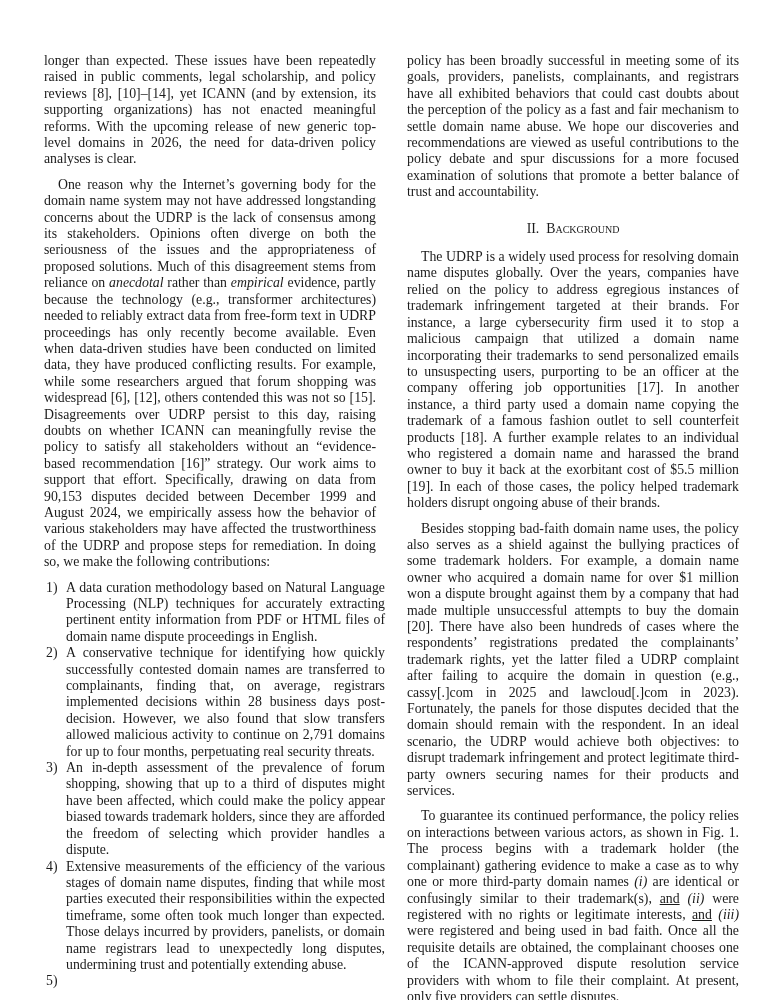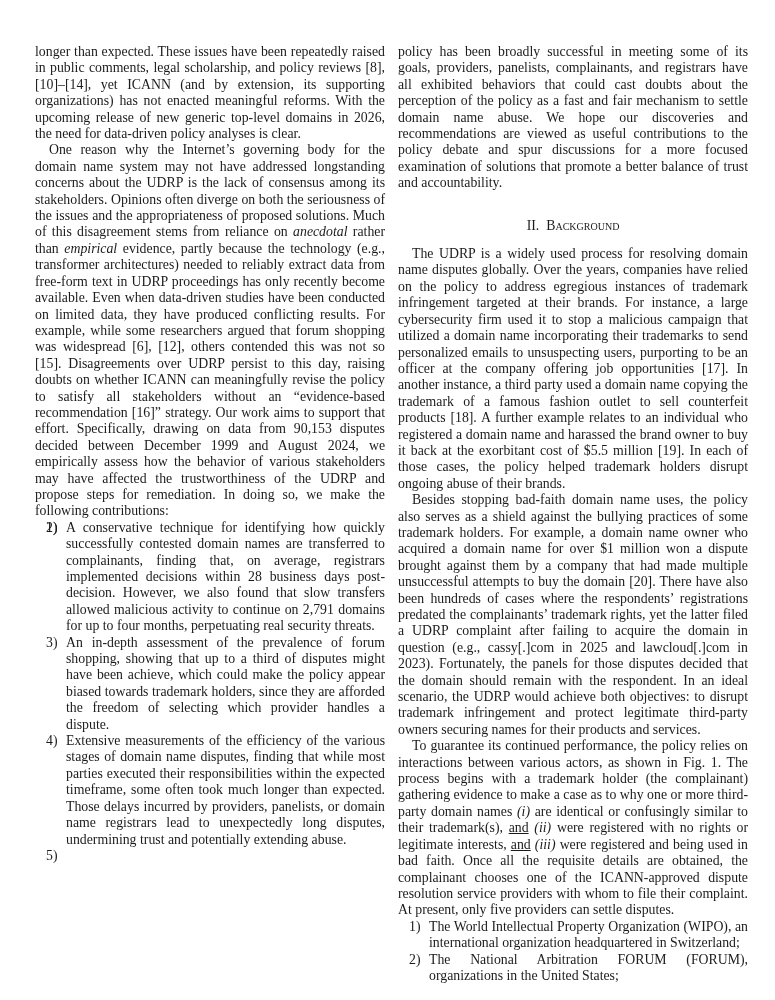--- a/index.html
+++ b/index.html
@@ -23,21 +23,21 @@
     box-sizing: border-box;
     width: 775px;
   }
   .col {
     width: 350px;
     text-align: justify;
     hyphens: auto;
     -webkit-hyphens: auto;
   }
   p.para {
-    margin: 0;
+    margin: 9px;
     text-align: justify;
   }
   p.indent {
     text-indent: 14px;
   }
   i { font-style: italic; }
   .ul { text-decoration: underline; }
   .list { margin: 0; }
   .li {
     position: relative;
@@ -46,38 +46,38 @@
   }
   .num {
     position: absolute;
     left: 11px;
     top: 0;
   }
   h2.heading {
     font-size: 13.8px;
     font-weight: normal;
     text-align: center;
-    margin: 26px 0 12px 0;
+    margin: 20px 0 12px 0;
     text-indent: 0;
   }
   .secnum { margin-right: 7px; }
   .sc { font-variant: small-caps; }
 </style>
 </head>
 <body>
 
 <div class="page">
 
   <div class="col">
     <p class="para"><span>longer than expected. These issues have been repeatedly raised in public comments, legal scholarship, and policy reviews [8], [10]–[14], yet ICANN (and by extension, its supporting organizations) has not enacted meaningful reforms. With the upcoming release of new generic top-level domains in 2026, the need for data-driven policy analyses is clear.</span></p>
     <p class="para indent"><span>One reason why the Internet’s governing body for the domain name system may not have addressed longstanding concerns about the UDRP is the lack of consensus among its stakeholders. Opinions often diverge on both the seriousness of the issues and the appropriateness of proposed solutions. Much of this disagreement stems from reliance on </span><i>anecdotal</i><span> rather than </span><i>empirical</i><span> evidence, partly because the technology (e.g., transformer architectures) needed to reliably extract data from free-form text in UDRP proceedings has only recently become available. Even when data-driven studies have been conducted on limited data, they have produced conflicting results. For example, while some researchers argued that forum shopping was widespread [6], [12], others contended this was not so [15]. Disagreements over UDRP persist to this day, raising doubts on whether ICANN can meaningfully revise the policy to satisfy all stakeholders without an “evidence-based recommendation [16]” strategy. Our work aims to support that effort. Specifically, drawing on data from 90,153 disputes decided between December 1999 and August 2024, we empirically assess how the behavior of various stakeholders may have affected the trustworthiness of the UDRP and propose steps for remediation. In doing so, we make the following contributions:</span></p>
     <div class="list">
-      <div class="li"><span class="num">1)</span></div>
+      <div class="li"><span class="num">1)</span><span>A data curation methodology based on Natural Language Processing (NLP) techniques for accurately extracting pertinent entity information from PDF or HTML files of domain name dispute proceedings in English.</span></div>
       <div class="li"><span class="num">2)</span><span>A conservative technique for identifying how quickly successfully contested domain names are transferred to complainants, finding that, on average, registrars implemented decisions within 28 business days post-decision. However, we also found that slow transfers allowed malicious activity to continue on 2,791 domains for up to four months, perpetuating real security threats.</span></div>
-      <div class="li"><span class="num">3)</span><span>An in-depth assessment of the prevalence of forum shopping, showing that up to a third of disputes might have been achieve, which could make the policy appear biased towards trademark holders, since they are afforded the freedom of selecting which provider handles a dispute.</span></div>
+      <div class="li"><span class="num">3)</span><span>An in-depth assessment of the prevalence of forum shopping, showing that up to a third of disputes might have been affected, which could make the policy appear biased towards trademark holders, since they are afforded the freedom of selecting which provider handles a dispute.</span></div>
       <div class="li"><span class="num">4)</span><span>Extensive measurements of the efficiency of the various stages of domain name disputes, finding that while most parties executed their responsibilities within the expected timeframe, some often took much longer than expected. Those delays incurred by providers, panelists, or domain name registrars lead to unexpectedly long disputes, undermining trust and potentially extending abuse.</span></div>
       <div class="li"><span class="num">5)</span></div>
     </div>
   </div>
 
   <div class="col">
     <p class="para"><span>policy has been broadly successful in meeting some of its goals, providers, panelists, complainants, and registrars have all exhibited behaviors that could cast doubts about the perception of the policy as a fast and fair mechanism to settle domain name abuse. We hope our discoveries and recommendations are viewed as useful contributions to the policy debate and spur discussions for a more focused examination of solutions that promote a better balance of trust and accountability.</span></p>
     <h2 class="heading"><span class="secnum">II.</span><span class="sc">Background</span></h2>
     <p class="para indent"><span>The UDRP is a widely used process for resolving domain name disputes globally. Over the years, companies have relied on the policy to address egregious instances of trademark infringement targeted at their brands. For instance, a large cybersecurity firm used it to stop a malicious campaign that utilized a domain name incorporating their trademarks to send personalized emails to unsuspecting users, purporting to be an officer at the company offering job opportunities [17]. In another instance, a third party used a domain name copying the trademark of a famous fashion outlet to sell counterfeit products [18]. A further example relates to an individual who registered a domain name and harassed the brand owner to buy it back at the exorbitant cost of $5.5 million [19]. In each of those cases, the policy helped trademark holders disrupt ongoing abuse of their brands.</span></p>
     <p class="para indent"><span>Besides stopping bad-faith domain name uses, the policy also serves as a shield against the bullying practices of some trademark holders. For example, a domain name owner who acquired a domain name for over $1 million won a dispute brought against them by a company that had made multiple unsuccessful attempts to buy the domain [20]. There have also been hundreds of cases where the respondents’ registrations predated the complainants’ trademark rights, yet the latter filed a UDRP complaint after failing to acquire the domain in question (e.g., cassy[.]com in 2025 and lawcloud[.]com in 2023). Fortunately, the panels for those disputes decided that the domain should remain with the respondent. In an ideal scenario, the UDRP would achieve both objectives: to disrupt trademark infringement and protect legitimate third-party owners securing names for their products and services.</span></p>

